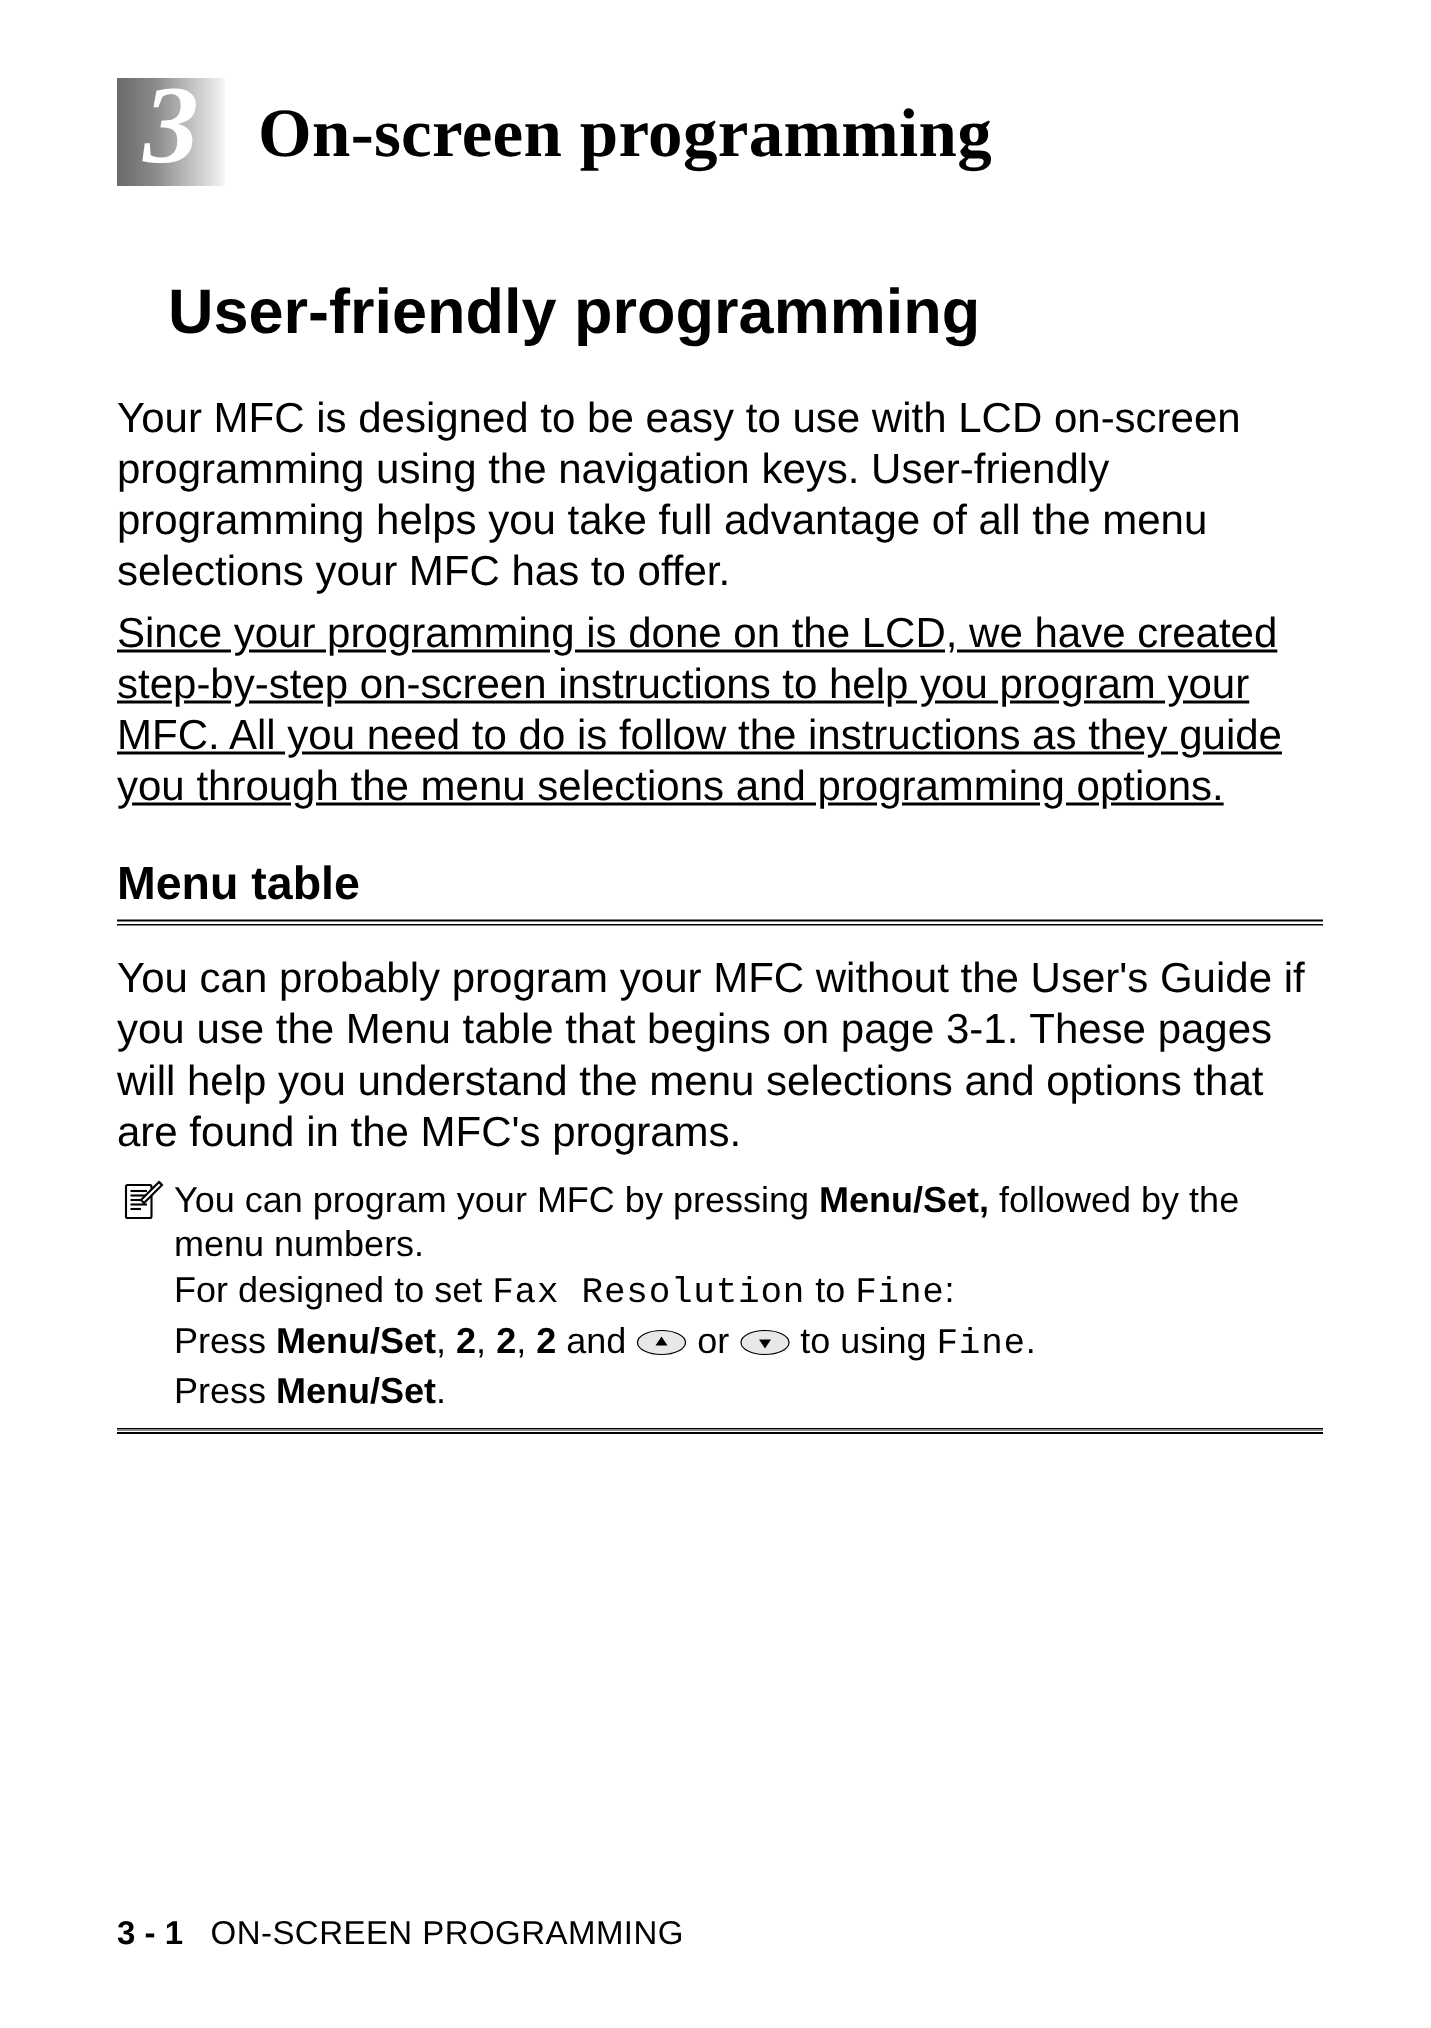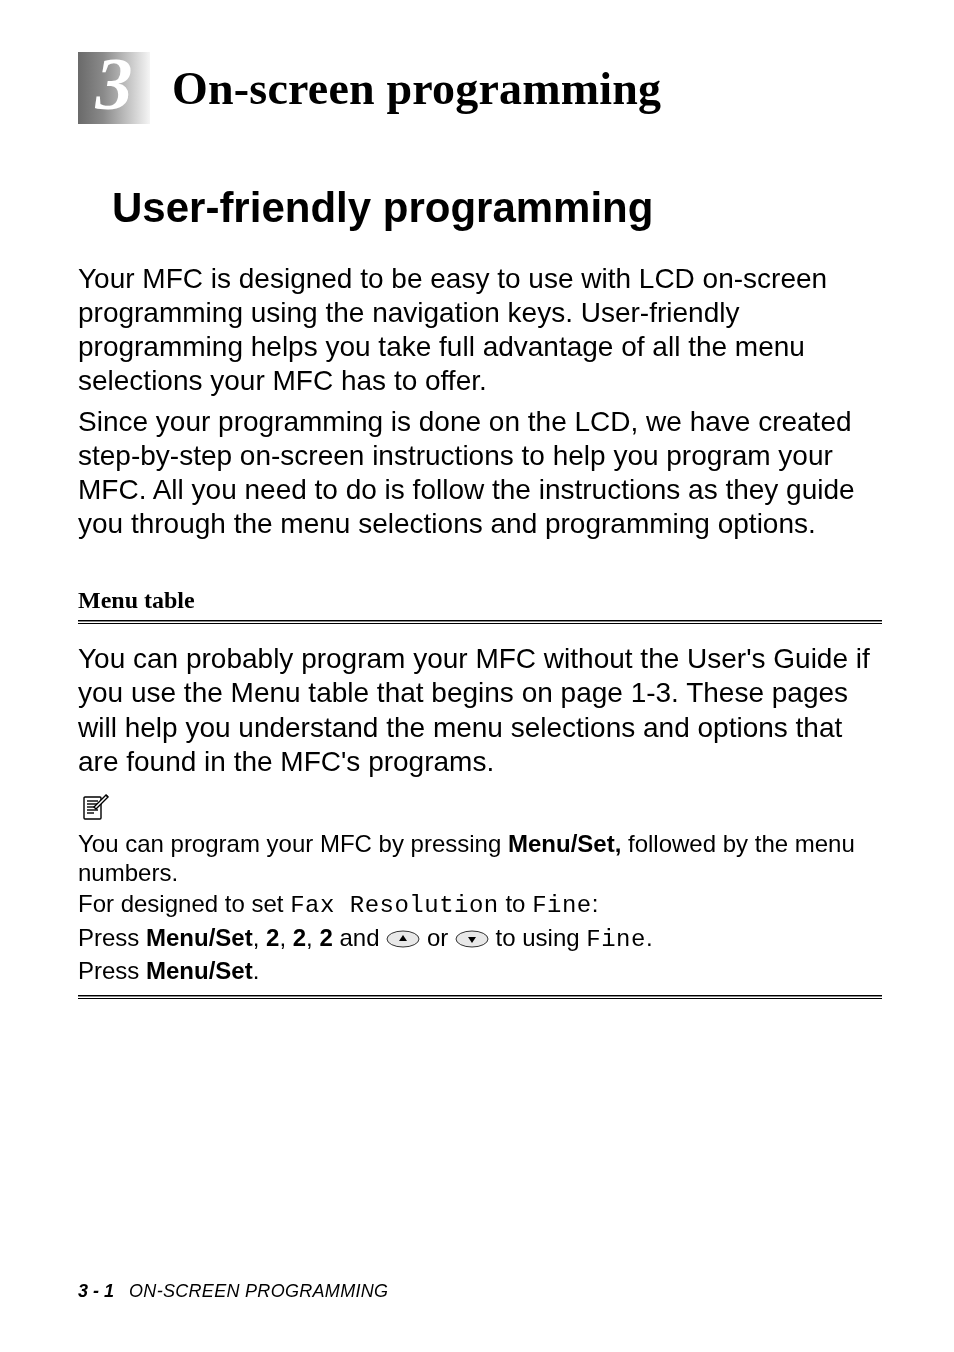--- a/index.html
+++ b/index.html
@@ -32,43 +32,41 @@
     font-size: 42px;
     margin-bottom: 30px;
     margin-left: 34px;
   }
 
   .body-text {
     font-size: 28px;
     line-height: 1.22;
     margin-bottom: 6px;
   }
-  .body-text + .body-text { margin-top: 4px; }
+  .body-text + .body-text { margin-top: 4px; text-decoration: underline; }
 
   .section-gap { height: 24px; }
 
   .h2 {
-    font-family: Liberation Serif, serif;
+    font-family: Liberation Sans, sans-serif;
     font-weight: bold;
-    font-size: 24px;
-    margin-top: 16px;
+    font-size: 31px;
     margin-bottom: 6px;
   }
   .rule {
     height: 4px;
     background: linear-gradient(to bottom, #000 0 1px, #888 1px 2px, #fff 2px 3px, #000 3px 4px);
     margin-bottom: 18px;
   }
 
   .note-block {
     display: flex;
     align-items: flex-start;
     margin-top: 14px;
     margin-bottom: 8px;
-    flex-direction: column;
   }
   .note-icon-wrap {
     width: 36px; flex-shrink: 0;
     margin-right: 2px;
   }
   .note-icon {
     width: 32px; height: 32px;
   }
   .note-text {
     font-size: 24px;
@@ -82,22 +80,21 @@
 
   .nav-btn {
     display: inline-block;
     width: 34px; height: 18px;
     vertical-align: -2px;
   }
 
   .footer {
     position: absolute;
     left: 78px; bottom: 50px;
-    font-size: 18px;
-    font-style: italic;
+    font-size: 22px;
   }
   .footer .pg { font-weight: bold; }
   .footer .sect { letter-spacing: 0.3px; }
 </style>
 </head>
 <body>
 
 <div class="page">
 
   <div class="chapter-header">
@@ -110,21 +107,21 @@
   <div class="h1">User-friendly programming</div>
 
   <div class="body-text">Your MFC is designed to be easy to use with LCD on-screen programming using the navigation keys. User-friendly programming helps you take full advantage of all the menu selections your MFC has to offer.</div>
   <div class="body-text">Since your programming is done on the LCD, we have created step-by-step on-screen instructions to help you program your MFC. All you need to do is follow the instructions as they guide you through the menu selections and programming options.</div>
 
   <div class="section-gap"></div>
 
   <div class="h2">Menu table</div>
   <div class="rule"></div>
 
-  <div class="body-text">You can probably program your MFC without the User's Guide if you use the Menu table that begins on page 1-3. These pages will help you understand the menu selections and options that are found in the MFC's programs.</div>
+  <div class="body-text">You can probably program your MFC without the User's Guide if you use the Menu table that begins on page 3-1. These pages will help you understand the menu selections and options that are found in the MFC's programs.</div>
 
   <div class="note-block">
     <div class="note-icon-wrap">
       <svg class="note-icon" viewBox="0 0 32 32">
         <g fill="none" stroke="#000" stroke-width="1.4">
           <rect x="6" y="4" width="17" height="22" rx="1" ry="1" fill="#fff"></rect>
           <line x1="9" y1="8" x2="20" y2="8"></line>
           <line x1="9" y1="11" x2="20" y2="11"></line>
           <line x1="9" y1="14" x2="20" y2="14"></line>
           <line x1="9" y1="17" x2="20" y2="17"></line>

